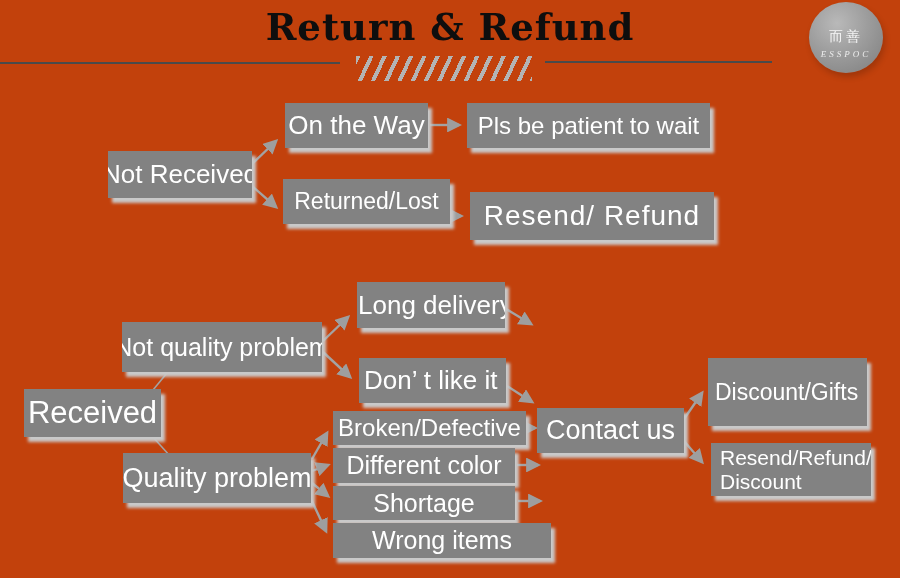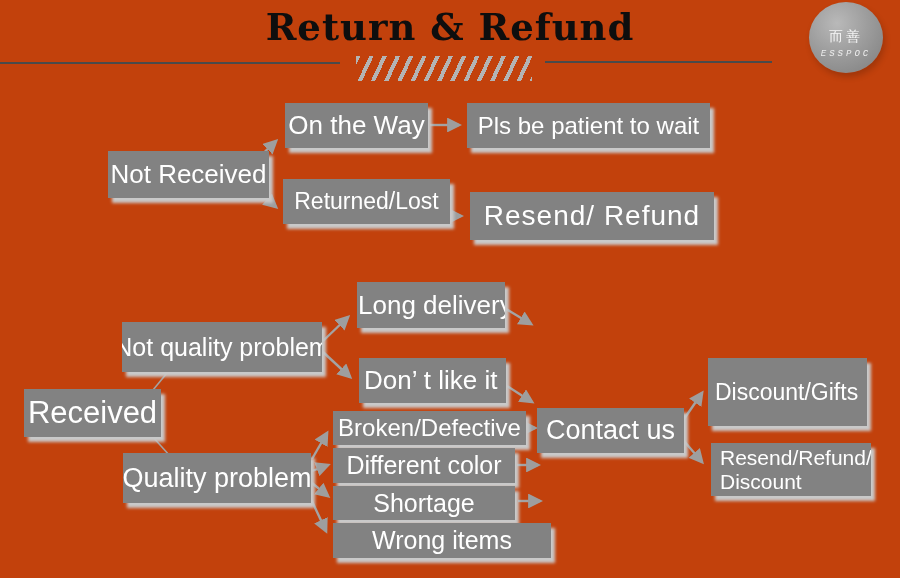--- a/index.html
+++ b/index.html
@@ -27,35 +27,35 @@
     position:absolute;left:356px;top:56px;width:176px;height:25px;
     background:repeating-linear-gradient(115deg,var(--hatch) 0 4px,transparent 4px 12px);
   }
   .logo{
     position:absolute;left:809px;top:2px;width:74px;height:71px;border-radius:50%;
     background:radial-gradient(circle at 38% 30%,#b9b9b9 0%,#9d9d9d 45%,#7d7d7d 100%);
     display:flex;flex-direction:column;align-items:center;justify-content:center;
     box-shadow:2px 4px 6px rgba(0,0,0,0.18);
   }
   .logo-cn{color:#f4f4f4;font-size:14px;letter-spacing:3px;margin-top:11px;}
-  .logo-en{color:#ededed;font-size:9px;font-style:italic;letter-spacing:3px;margin-top:3px;font-family:Liberation Mono, monospace;}
+  .logo-en{color:#ededed;font-size:9px;font-style:italic;letter-spacing:3px;margin-top:3px;font-family:Liberation Serif, serif;}
 
   
   .connectors{position:absolute;left:0;top:0;width:900px;height:578px;}
   .edge{stroke:var(--connector);stroke-width:2.4;fill:none;}
   .edge.thin{stroke-width:1.6;}
 
   
   .node{
     position:absolute;background:var(--node-bg);color:var(--node-text);
     display:flex;align-items:center;justify-content:center;
     white-space:nowrap;box-shadow:4px 5px 3px var(--shadow);
     overflow:hidden;
   }
-  #n-not-received       {left:108px;top:151px;width:161px;height:47px;font-size:26px;}
+  #n-not-received       {left:108px;top:151px;width:144px;height:47px;font-size:26px;}
   #n-on-the-way         {left:285px;top:103px;width:143px;height:45px;font-size:26px;}
   #n-pls-wait           {left:467px;top:103px;width:243px;height:45px;font-size:24px;}
   #n-returned-lost      {left:283px;top:179px;width:167px;height:45px;font-size:23px;}
   #n-resend-refund      {left:470px;top:192px;width:244px;height:48px;font-size:28px;letter-spacing:1px;}
   #n-received           {left:24px; top:389px;width:137px;height:48px;font-size:31px;}
   #n-not-quality        {left:122px;top:322px;width:200px;height:50px;font-size:25px;}
   #n-quality            {left:123px;top:453px;width:188px;height:50px;font-size:27px;}
   #n-long-delivery      {left:357px;top:282px;width:148px;height:46px;font-size:26px;justify-content:flex-start;padding-left:1px;}
   #n-dont-like          {left:359px;top:358px;width:147px;height:45px;font-size:26px;justify-content:flex-start;padding-left:5px;}
   #n-broken             {left:333px;top:411px;width:193px;height:34px;font-size:24px;}

